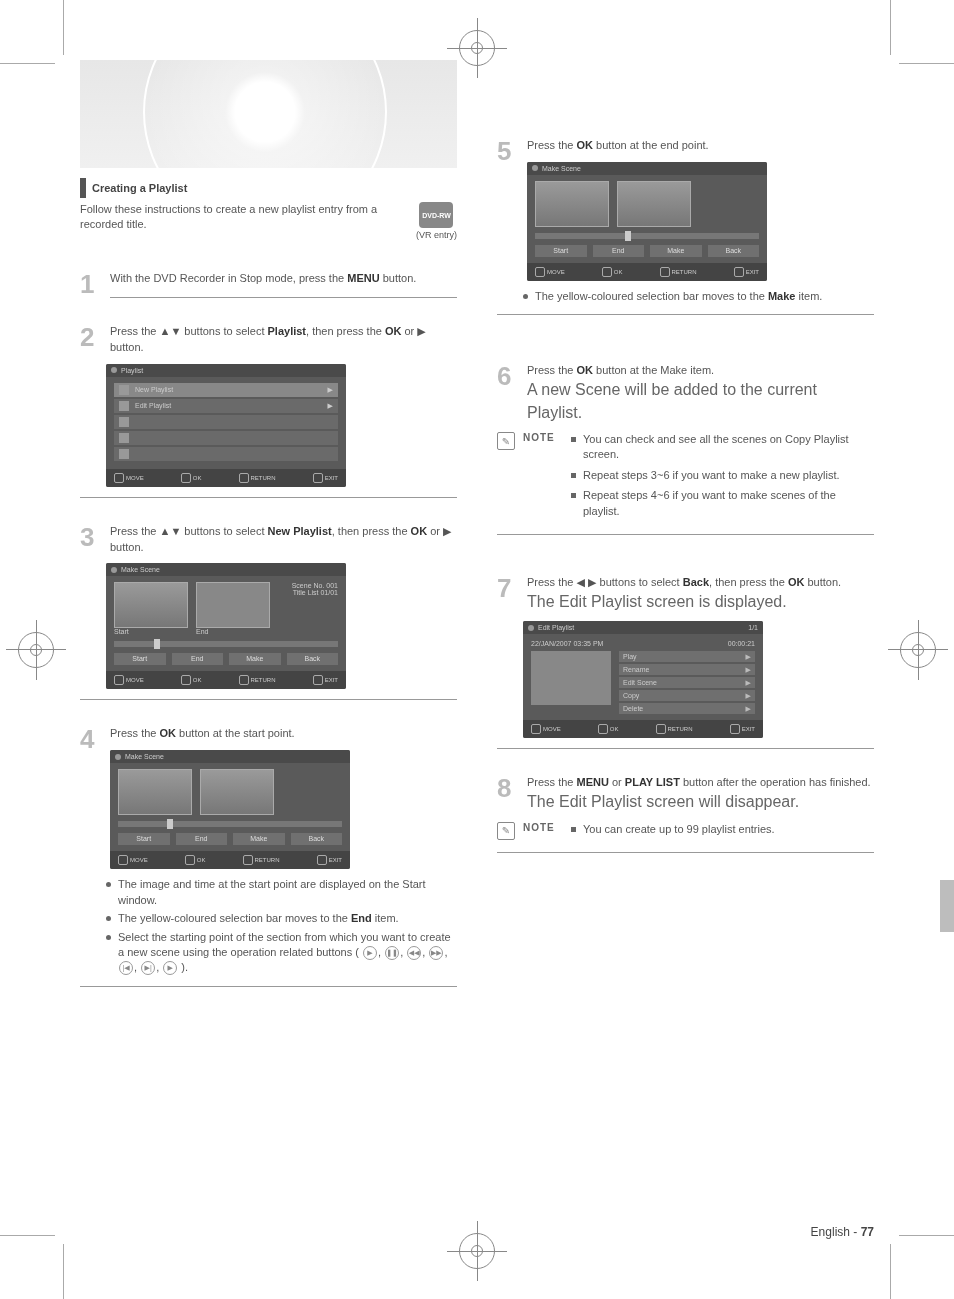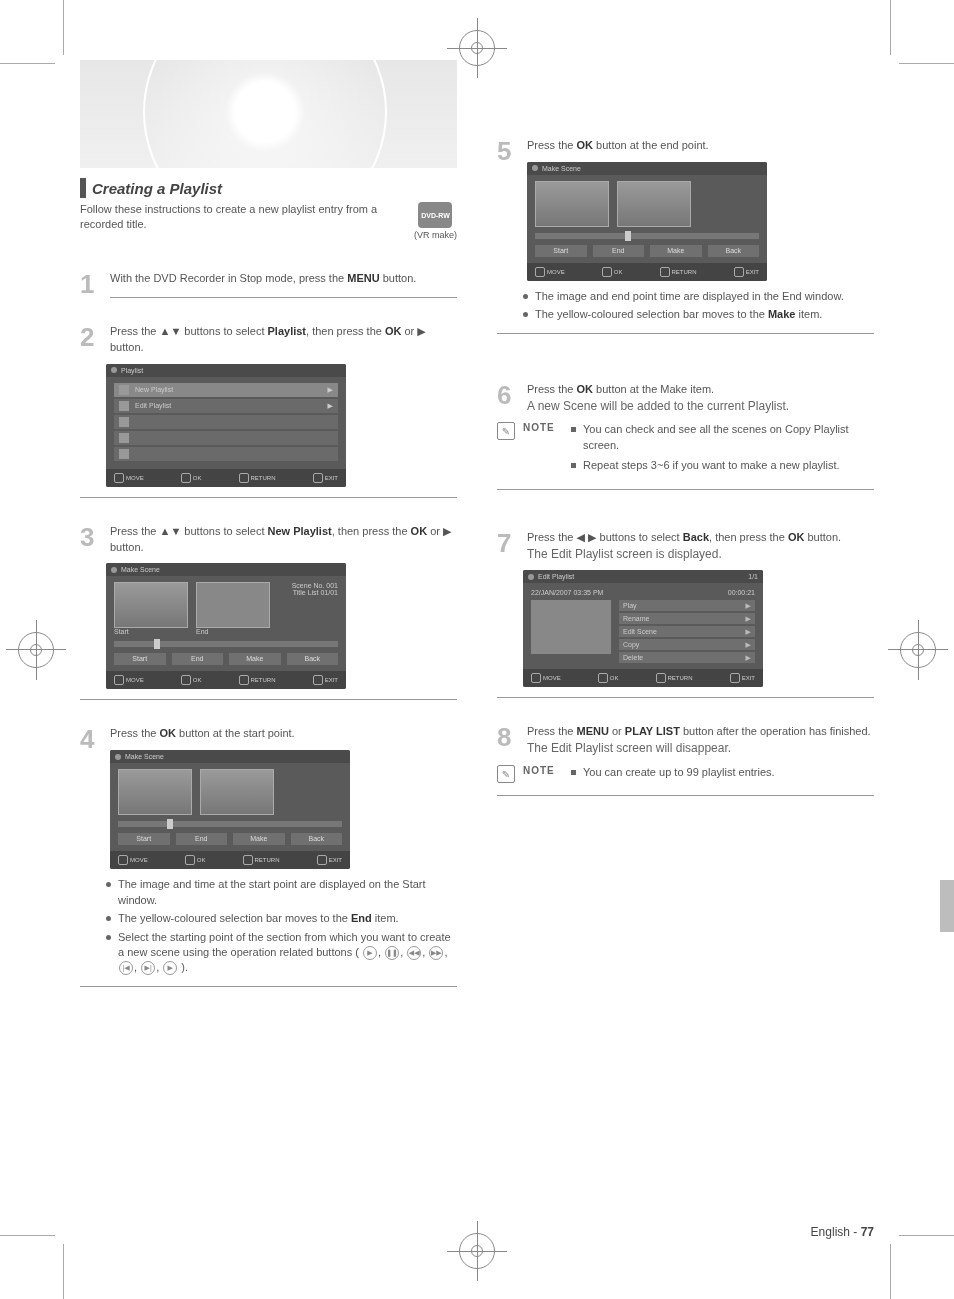--- a/index.html
+++ b/index.html
@@ -53,21 +53,21 @@
     border: 2px solid #fff;
     background: radial-gradient(circle, #fff 0 30px, rgba(255,255,255,0.4) 40px, rgba(255,255,255,0.0) 120px);
   }
 
   .section-title-bar {
     display: flex; align-items: center; gap: 6px;
     margin-bottom: 4px;
   }
   .bar-stub { width: 6px; height: 20px; background: #555; }
   .section-title {
-    font-size: 15px; font-weight: bold; color: #444; font-style: italic;
+    font-size: 11px; font-weight: bold; color: #444;
   }
   .intro { margin-bottom: 12px; line-height: 1.4; }
 
   .vr-badge {
     float: right;
     text-align: center;
     font-size: 9px;
     color: #555;
   }
   .vr-icon {
@@ -87,21 +87,21 @@
   .step-num {
     float: left;
     font-size: 26px;
     font-weight: bold;
     color: #bbb;
     width: 26px;
     margin-right: 4px;
     line-height: 1;
   }
   .step-body { overflow: hidden; margin-top: 26px; }
-  .sub { font-size: 12px; color: #666; line-height: 1.4; }
+  .sub { font-size: 16px; color: #666; line-height: 1.4; }
 
   .hr { border: none; border-top: 1px solid #999; margin: 10px 0; }
 
   .bullets { list-style: none; padding: 0 0 0 26px; margin: 6px 0; }
   .bullets li { position: relative; padding-left: 12px; line-height: 1.4; margin-bottom: 3px; }
   .bullets li:before { content: ""; position: absolute; left: 0; top: 5px; width: 5px; height: 5px; background: #666; border-radius: 50%; }
 
   .note-block {
     display: flex; gap: 8px; margin: 6px 0 2px 0;
     align-items: flex-start;
@@ -209,21 +209,21 @@
       <div class="section-title-bar">
         <div class="bar-stub"></div>
         <div class="section-title">Creating a Playlist</div>
       </div>
 
       <div style="overflow:hidden">
         <div class="vr-badge">
           <div class="vr-icon">
               <span>DVD-RW</span>
             </div>
-          <div>(VR make)</div>
+          <div>(VR entry)</div>
         </div>
         <div class="intro">Follow these instructions to create a new playlist entry from a recorded title.</div>
       </div>
 
       <div class="step">
         <div class="step-num">1</div>
         <div class="step-body">
           <span>With the DVD Recorder in Stop mode, press the </span><span class="ok">MENU</span><span> button.</span>
         </div>
       </div>
@@ -457,39 +457,39 @@
               <span>RETURN</span>
             </span>
           <span>
               <span class="fi"></span>
               <span>EXIT</span>
             </span>
         </div>
       </div>
 
       <ul class="bullets">
-        <li>The image and end point time are displayed in the End window.</li>
         <li><span>The yellow-coloured selection bar moves to the </span><b class="ok">Make</b><span> item.</span></li>
       </ul>
       <hr class="hr">
 
       <div class="step" style="margin-top:48px">
         <div class="step-num">6</div>
         <div class="step-body">
           <span>Press the </span><span class="ok">OK</span><span> button at the Make item.</span>
           <div class="sub">A new Scene will be added to the current Playlist.</div>
         </div>
       </div>
 
       <div class="note-block">
         <div class="note-icon">✎</div>
         <div class="note-label">NOTE</div>
         <ul class="note-list">
           <li>You can check and see all the scenes on Copy Playlist screen.</li>
           <li>Repeat steps 3~6 if you want to make a new playlist.</li>
+          <li>Repeat steps 4~6 if you want to make scenes of the playlist.</li>
         </ul>
       </div>
       <hr class="hr">
 
       <div class="step" style="margin-top:40px">
         <div class="step-num">7</div>
         <div class="step-body">
           <span>Press the ◀ ▶ buttons to select </span><b class="ok">Back</b><span>, then press the </span><span class="ok">OK</span><span> button.</span>
           <div class="sub">The Edit Playlist screen is displayed.</div>
         </div>

